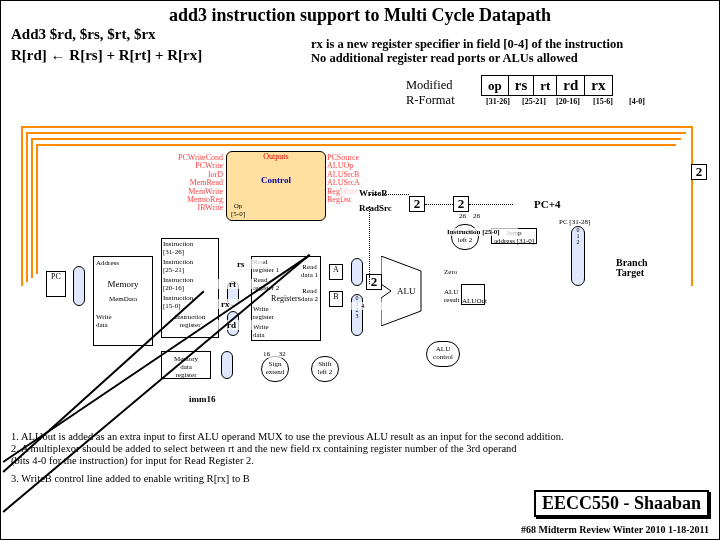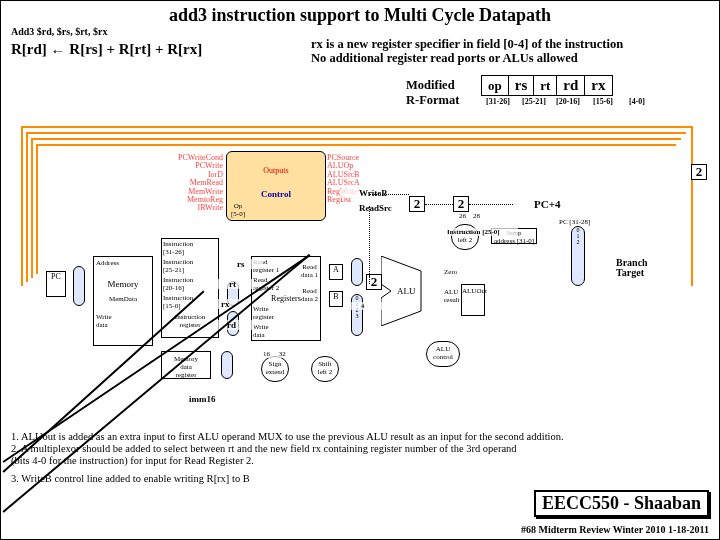--- a/index.html
+++ b/index.html
@@ -1,22 +1,22 @@
 <!DOCTYPE html>
 <html><head>
 <meta charset="utf-8">
 <style>
   * { box-sizing: border-box; margin: 0; padding: 0; }
   body { font-family: "Times New Roman", serif; background: #fff; width: 720px; height: 540px; position: relative; border: 1.5px solid #000; overflow: hidden; }
   .title { text-align: center; font-size: 18px; font-weight: bold; padding-top: 4px; }
   .header { padding: 0 10px; }
-  .instr { font-size: 10px; font-weight: bold; }
+  .instr { font-size: 15px; font-weight: bold; }
   .eq { font-size: 15px; font-weight: bold; margin-top: 4px; }
   .rx-note { font-size: 12.5px; font-weight: bold; position: absolute; left: 310px; top: 36px; width: 400px; line-height: 1.15; }
-  .modfmt { font-size: 12.5px; font-weight: bold; position: absolute; left: 405px; top: 77px; }
+  .modfmt { font-size: 12.5px; font-weight: normal; position: absolute; left: 405px; top: 77px; }
   .fmt-table { position: absolute; left: 480px; top: 74px; border-collapse: collapse; }
   .fmt-table td { border: 1.5px solid #000; text-align: center; font-weight: bold; font-size: 13px; padding: 1px 6px; }
   .bits { position: absolute; left: 480px; top: 96px; font-size: 8px; font-weight: bold; }
   .bits span { display: inline-block; text-align: center; }
   .diagram { position: absolute; left: 10px; top: 115px; width: 700px; height: 305px; background: #fff; }
   .diagram-img { width: 100%; height: 100%; position: relative; }
   
   .box { position: absolute; border: 1px solid #000; background: #fff; font-size: 8px; text-align: center; }
   .orange-line { position: absolute; background: #ff8c00; }
   .label-tiny { position: absolute; font-size: 9px; font-weight: bold; background: rgba(255,255,255,0.7); padding: 0 18px; }
@@ -89,21 +89,21 @@
       </div>
       <div style="position:absolute;left:-56px;top:2px;text-align:right;width:52px;font-size:7px;line-height:1.05">
         <div class="ctrl-label">PCWriteCond</div>
         <div class="ctrl-label">PCWrite</div>
         <div class="ctrl-label">IorD</div>
         <div class="ctrl-label">MemRead</div>
         <div class="ctrl-label">MemWrite</div>
         <div class="ctrl-label">MemtoReg</div>
         <div class="ctrl-label">IRWrite</div>
       </div>
-      <div style="font-size:8px;color:#d00;margin-top:14px">Outputs</div>
+      <div style="font-size:8px;color:#d00;margin-top:0">Outputs</div>
       <div style="font-size:9px;font-weight:bold;color:#00a;margin-top:14px">Control</div>
       <div style="font-size:7px;position:absolute;bottom:2px;left:4px">Op<br>[5-0]</div>
     </div>
 
     <div class="box" style="left:35px;top:155px;width:20px;height:26px">PC</div>
 
     <div class="box" style="left:62px;top:150px;width:12px;height:40px;border-radius:6px;background:#e0e8ff"></div>
 
     <div class="box" style="left:82px;top:140px;width:60px;height:90px">
       <div style="text-align:left;font-size:7px;padding:2px">Address</div>
@@ -147,21 +147,21 @@
     <div class="box" style="left:250px;top:240px;width:28px;height:26px;border-radius:14px;font-size:7px;padding-top:3px">Sign<br>extend</div>
     <div class="box" style="left:300px;top:240px;width:28px;height:26px;border-radius:14px;font-size:7px;padding-top:3px">Shift<br>left 2</div>
 
     <svg style="position:absolute;left:370px;top:140px" width="50" height="70">
       <polygon points="0,0 40,15 40,55 0,70 0,42 10,35 0,28" fill="#fff" stroke="#000"></polygon>
       <text x="16" y="38" font-size="9">ALU</text>
     </svg>
 
     <div class="label-tiny" style="left:415px;top:152px;font-weight:normal;font-size:7px">Zero</div>
     <div class="label-tiny" style="left:415px;top:172px;font-weight:normal;font-size:7px">ALU<br>result</div>
-    <div class="box" style="left:450px;top:168px;width:24px;height:32px;font-size:7px;padding-top:2px">ALUOut</div>
+    <div class="box" style="left:450px;top:168px;width:24px;height:21px;font-size:7px;padding-top:12px">ALUOut</div>
 
     <div class="box" style="left:415px;top:225px;width:34px;height:26px;border-radius:13px;font-size:7px;padding-top:3px">ALU<br>control</div>
 
     <div class="box" style="left:440px;top:108px;width:28px;height:26px;border-radius:14px;font-size:7px;padding-top:3px">Shift<br>left 2</div>
     <div class="label-tiny" style="left:430px;top:96px;font-size:7px;font-weight:normal">26&nbsp;&nbsp;&nbsp;&nbsp;28</div>
 
     <div class="box" style="left:480px;top:112px;width:46px;height:16px;font-size:7px">Jump<br>address [31-0]</div>
     <div class="label-tiny" style="left:530px;top:102px;font-size:7px;font-weight:normal">PC [31-28]</div>
 
     <div class="box" style="left:560px;top:110px;width:14px;height:60px;border-radius:7px;background:#e0e8ff">

